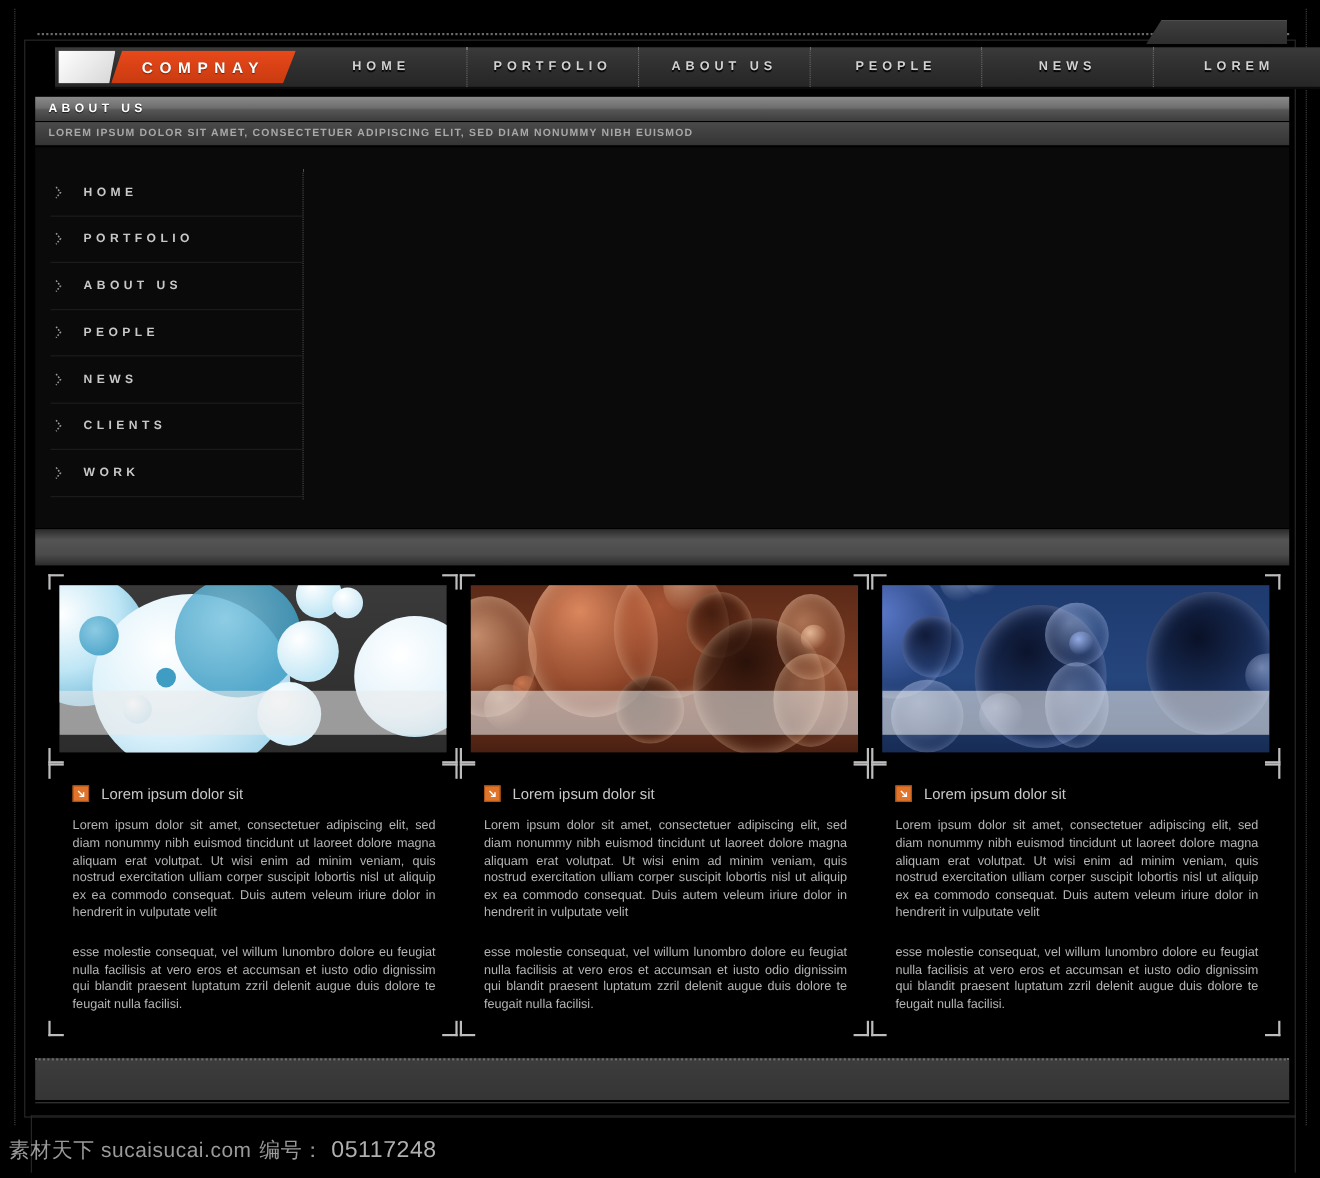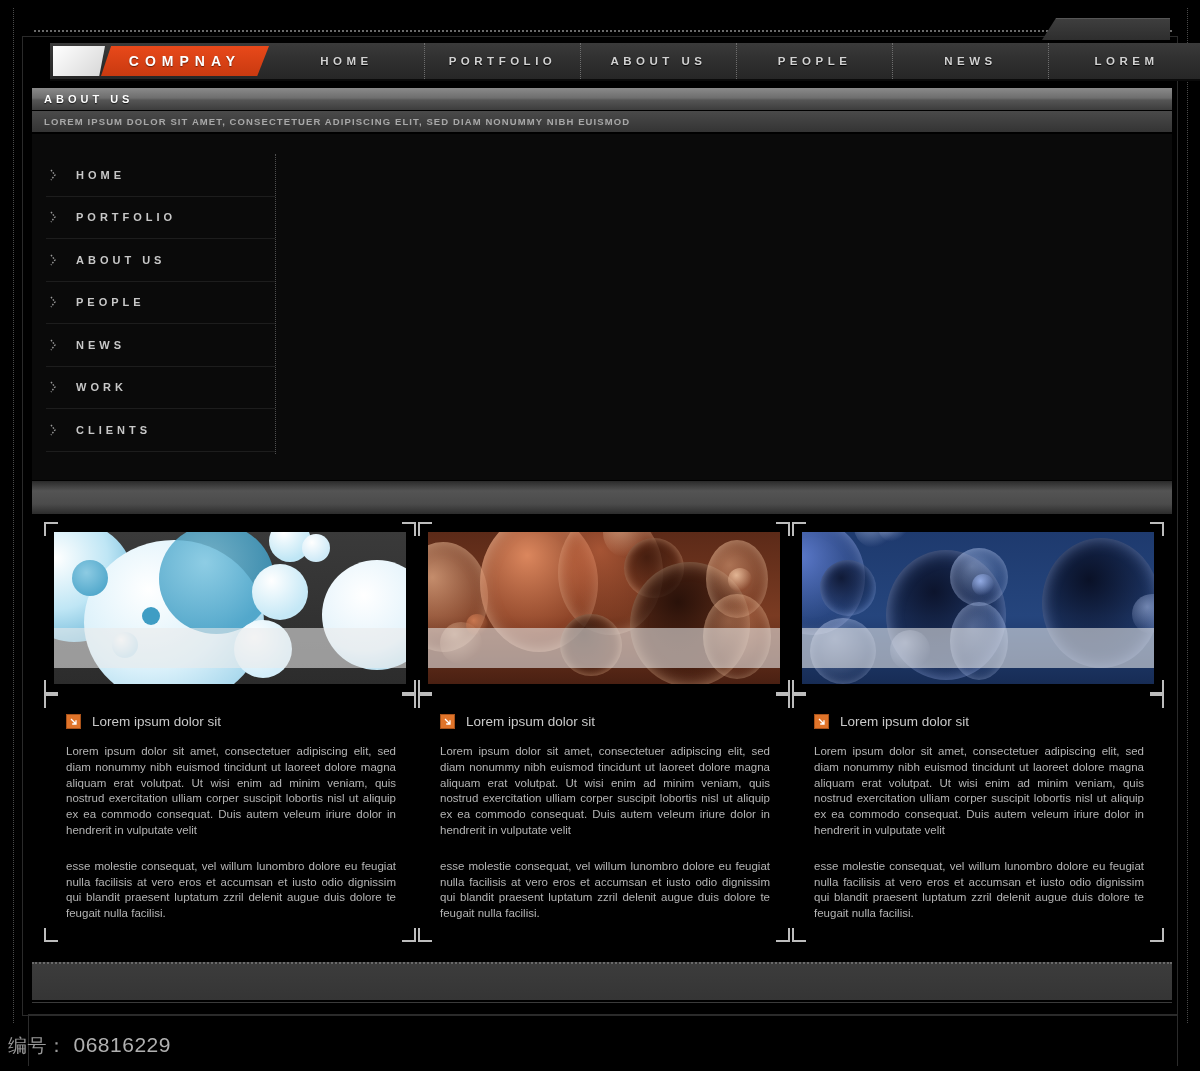--- a/index.html
+++ b/index.html
@@ -303,29 +303,29 @@
           </svg>
         </span>
       <span class="side-label">NEWS</span>
     </div>
     <div class="side-item">
       <span class="side-arrow">
           <svg width="14" height="12" viewBox="0 0 14 12">
             <path d="M1 1 L5 6 L1 11" stroke="#9a9a9a" stroke-width="1.4" fill="none" stroke-dasharray="1.6 1.4"></path>
           </svg>
         </span>
+      <span class="side-label">CLIENTS</span>
+    </div>
+    <div class="side-item">
+      <span class="side-arrow">
+          <svg width="14" height="12" viewBox="0 0 14 12">
+            <path d="M1 1 L5 6 L1 11" stroke="#9a9a9a" stroke-width="1.4" fill="none" stroke-dasharray="1.6 1.4"></path>
+          </svg>
+        </span>
       <span class="side-label">WORK</span>
-    </div>
-    <div class="side-item">
-      <span class="side-arrow">
-          <svg width="14" height="12" viewBox="0 0 14 12">
-            <path d="M1 1 L5 6 L1 11" stroke="#9a9a9a" stroke-width="1.4" fill="none" stroke-dasharray="1.6 1.4"></path>
-          </svg>
-        </span>
-      <span class="side-label">CLIENTS</span>
     </div>
   </div>
 
 </div>
 
 <div class="sep"></div>
 
 <div class="panels">
 
   <div class="panel p1">
@@ -453,15 +453,16 @@
     <div class="panel-brk br" style="right:0;bottom:8px;"></div>
   </div>
 
 </div>
 
 <div class="footer"></div>
 <div class="footer-line"></div>
 <div class="bottom-box"></div>
 
 <div class="watermark">
+  <span>素材天下 sucaisucai.com</span>
   <span>编号：</span>
-  <span class="wm-num">06816229</span>
+  <span class="wm-num">05117248</span>
 </div>
 
 </body></html>

